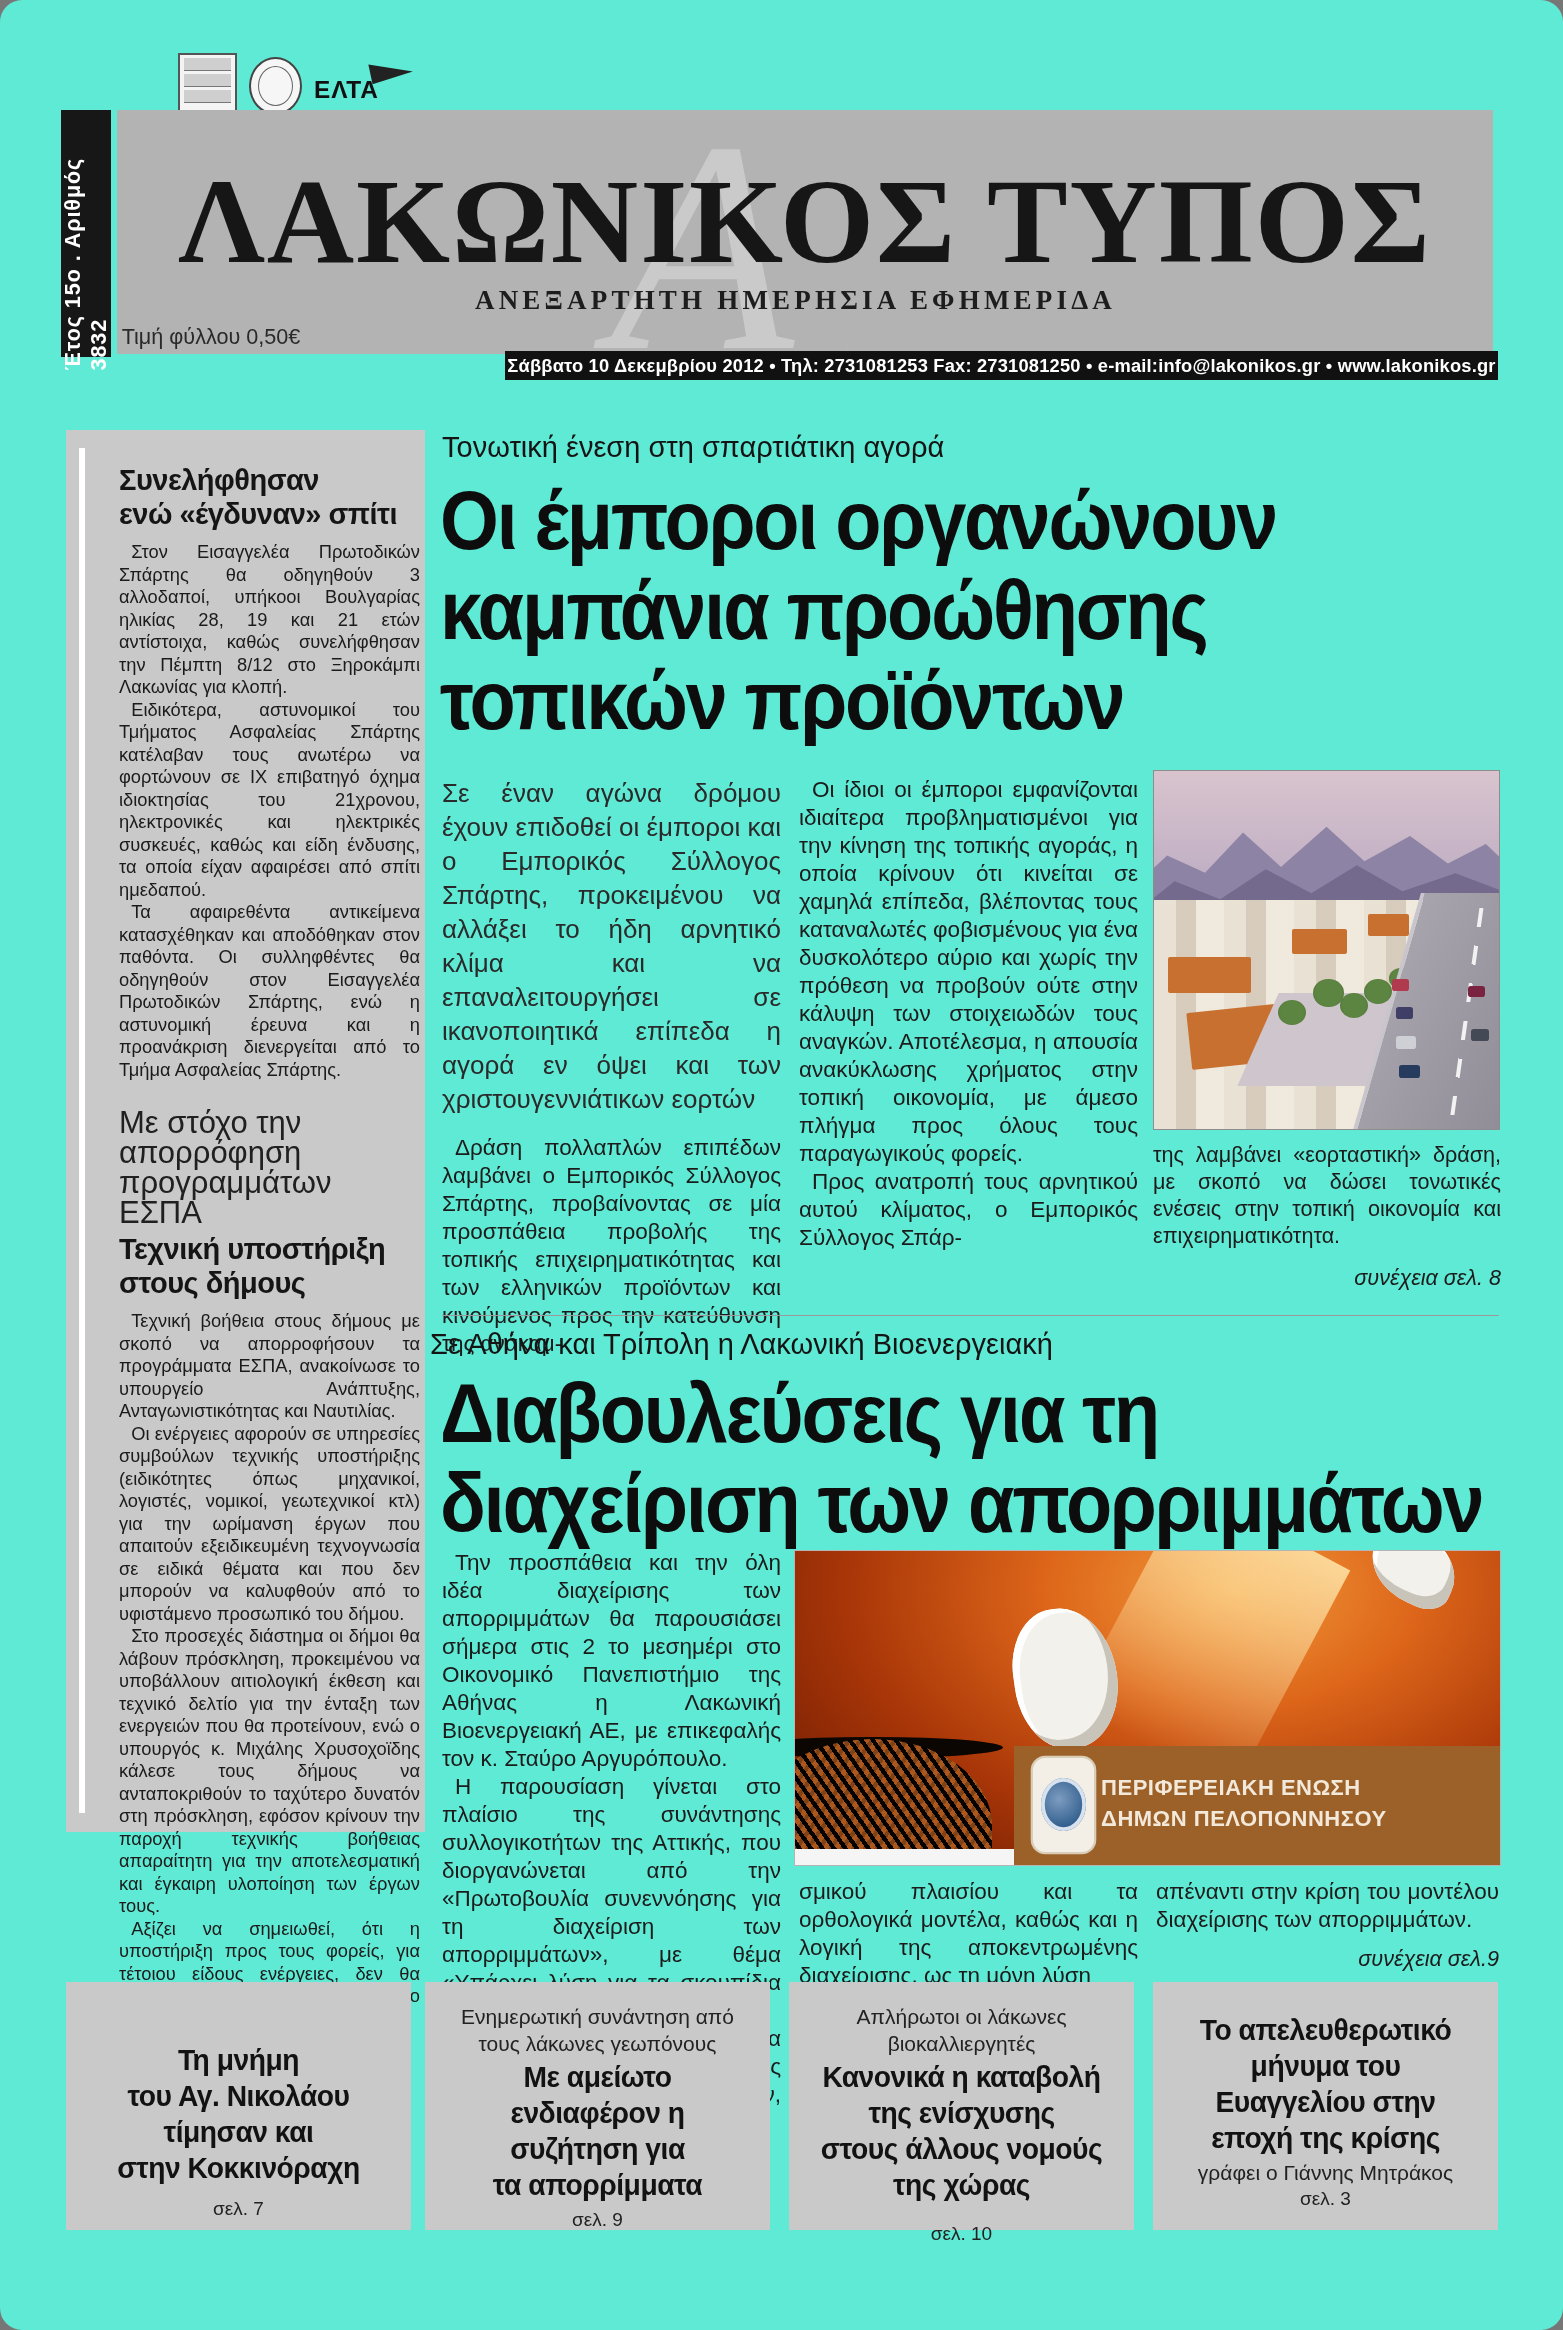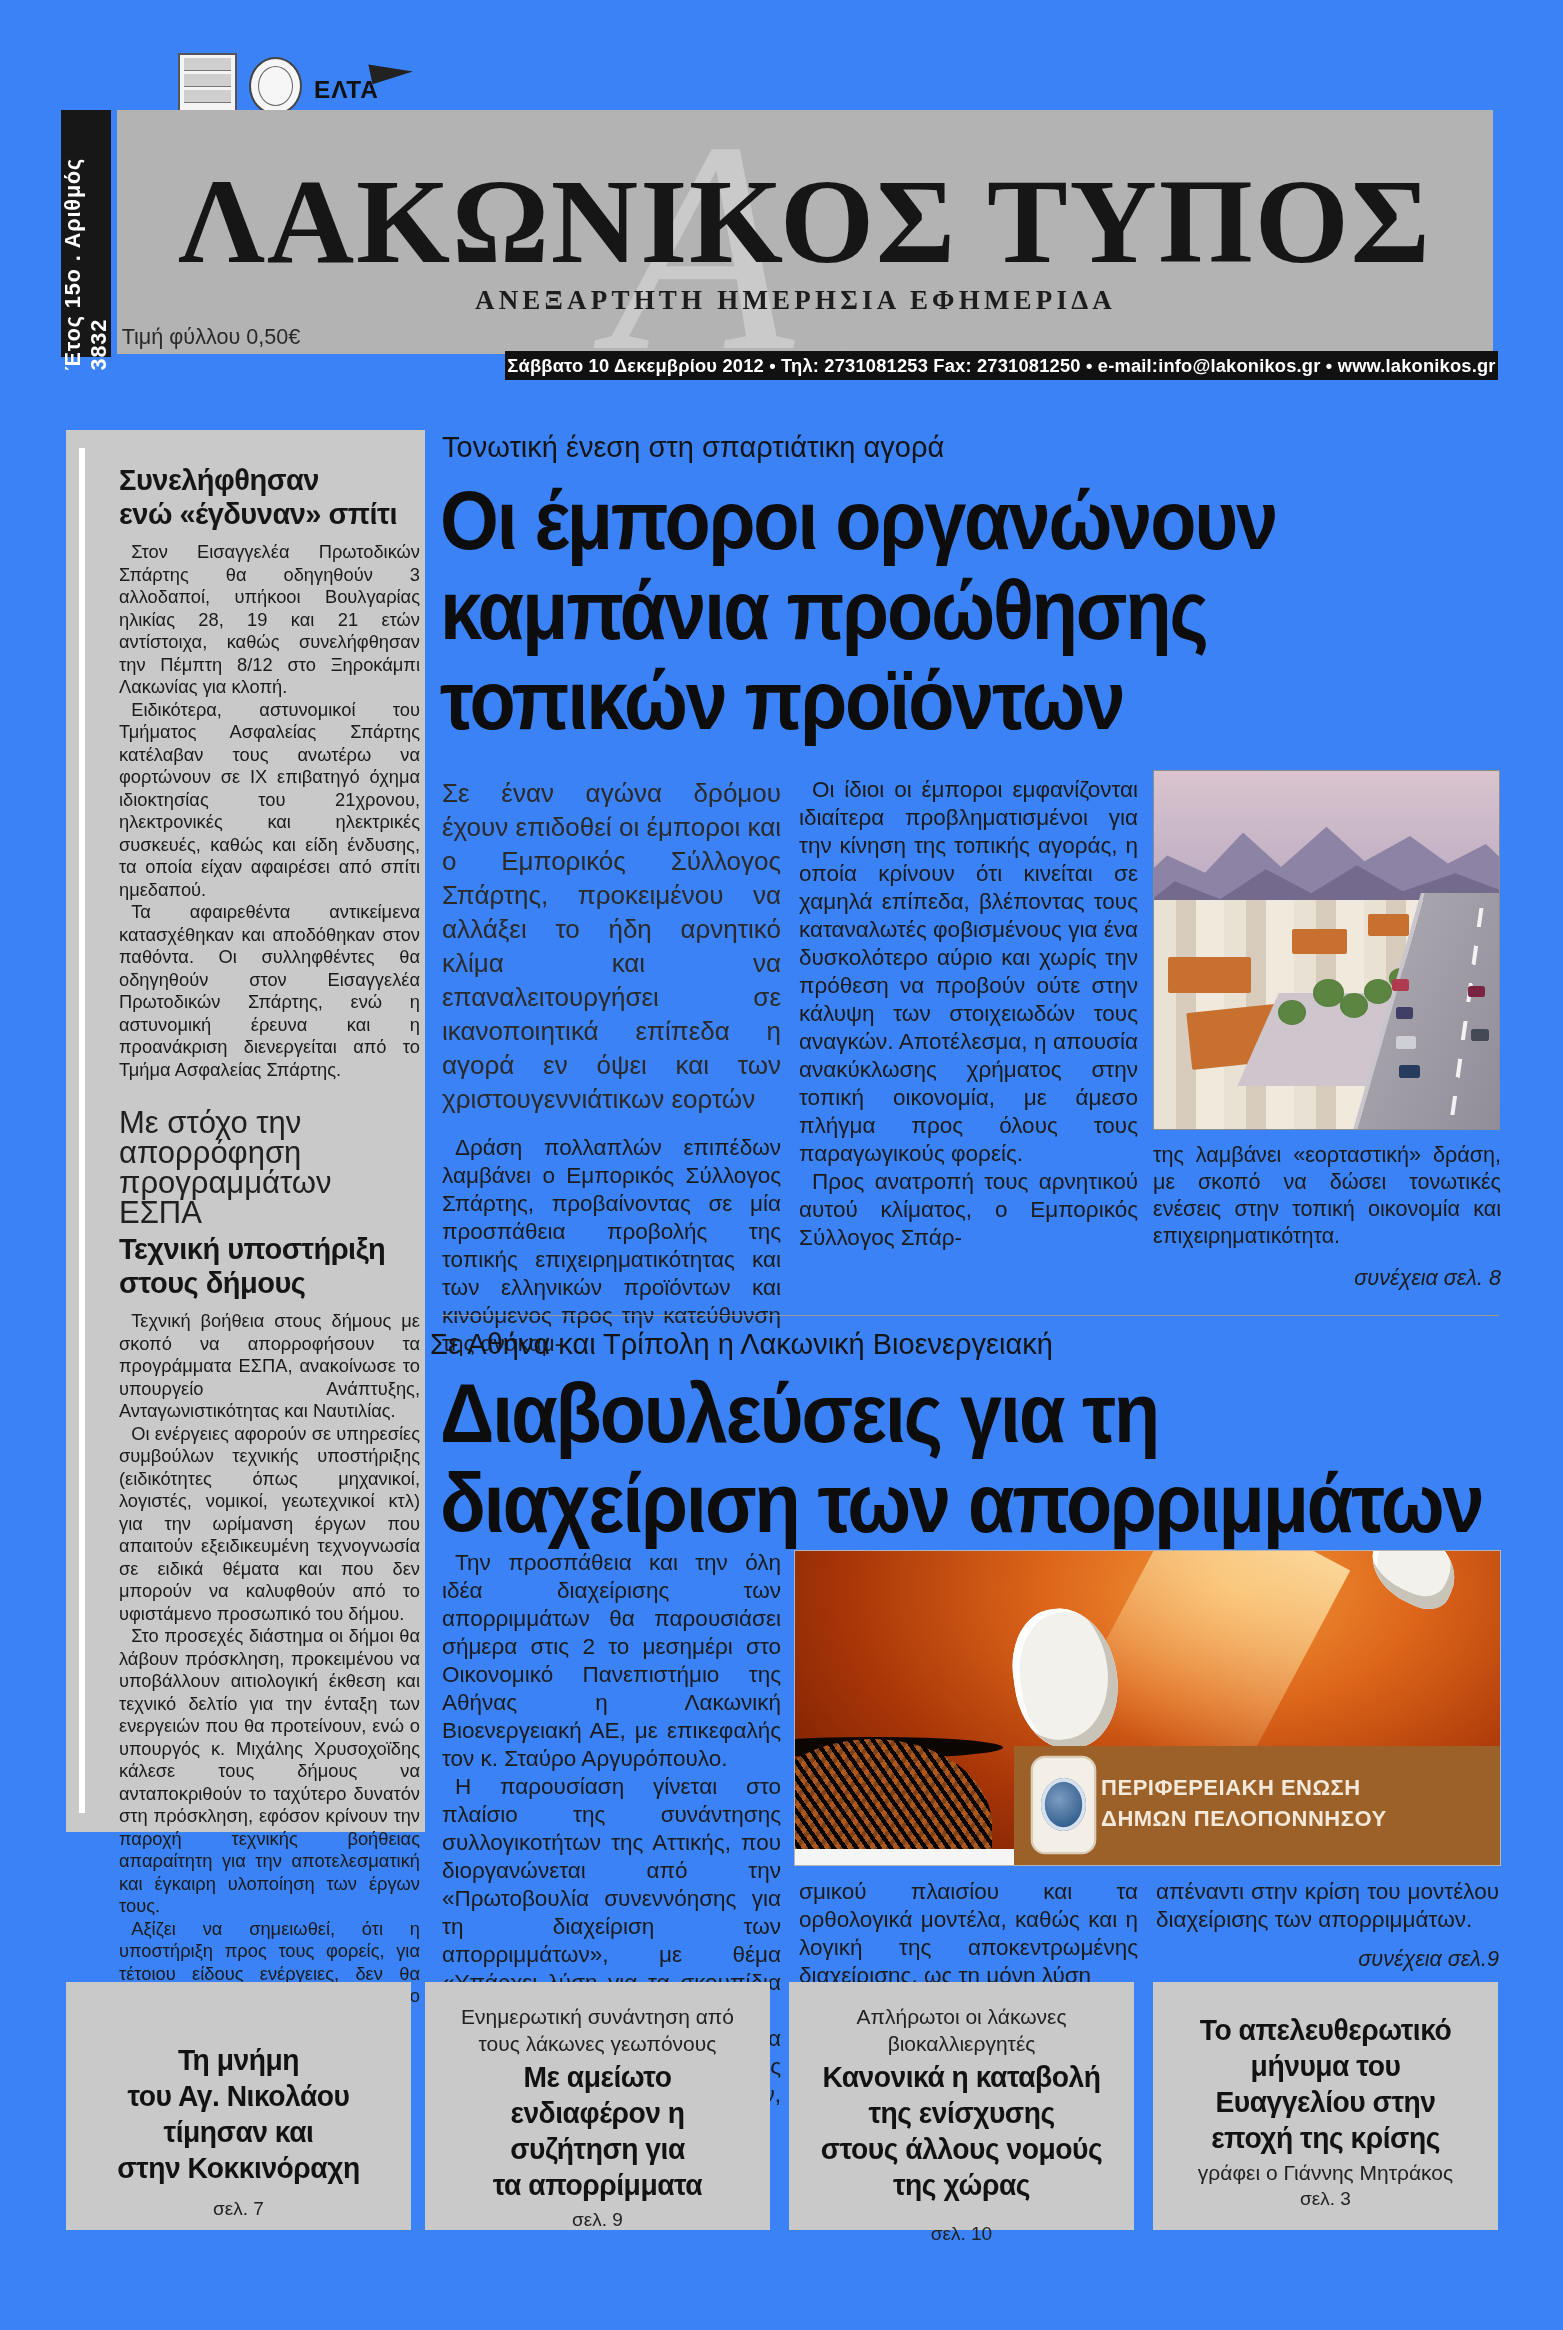--- a/index.html
+++ b/index.html
@@ -1,18 +1,18 @@
 <!DOCTYPE html>
 <html style="font-size:7.5px"><head>
 <meta charset="utf-8">
 <style>
   html,body{margin:0;padding:0;background:#777;}
   #page{
-    position:relative;width:1563px;height:2330px;background:#3b82f6;
-    font-family:"Liberation Sans",sans-serif;color:#1c1c1c;overflow:hidden;
+    position:relative;width:1563px;height:2330px;background:#5eead4;
+    font-family:"Liberation Sans",sans-serif;color:#1c1c1c;overflow:hidden;border-radius:22px;
   }
   .abs{position:absolute;}
   .prewrap{white-space:pre-line;}
   
   #era-bar{left:61px;top:110px;width:50px;height:247px;background:#171717;}
   #era-text{position:absolute;left:-99px;top:112px;width:247px;height:50px;
     transform:rotate(-90deg);color:#fff;font-weight:bold;font-size:21.6px;
     display:flex;align-items:center;justify-content:center;letter-spacing:0.9px;}
   #masthead{left:117px;top:110px;width:1376px;height:244px;background:#b3b3b3;overflow:hidden;}
   #watermark{left:493px;top:-14px;font-family:"Liberation Serif",serif;font-style:italic;

